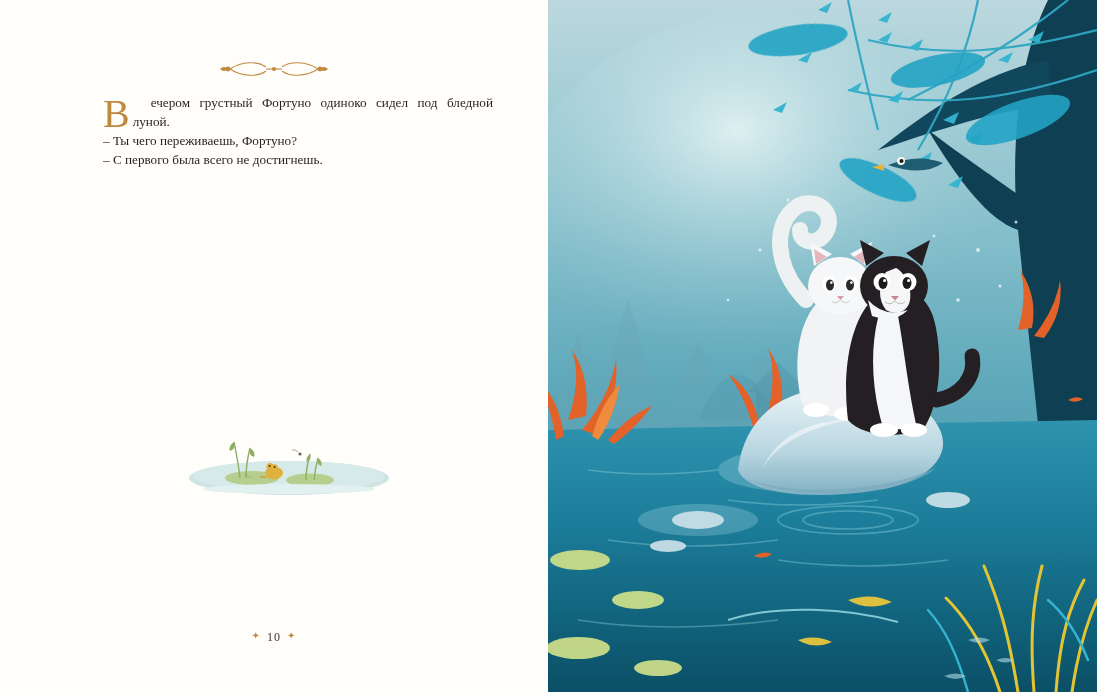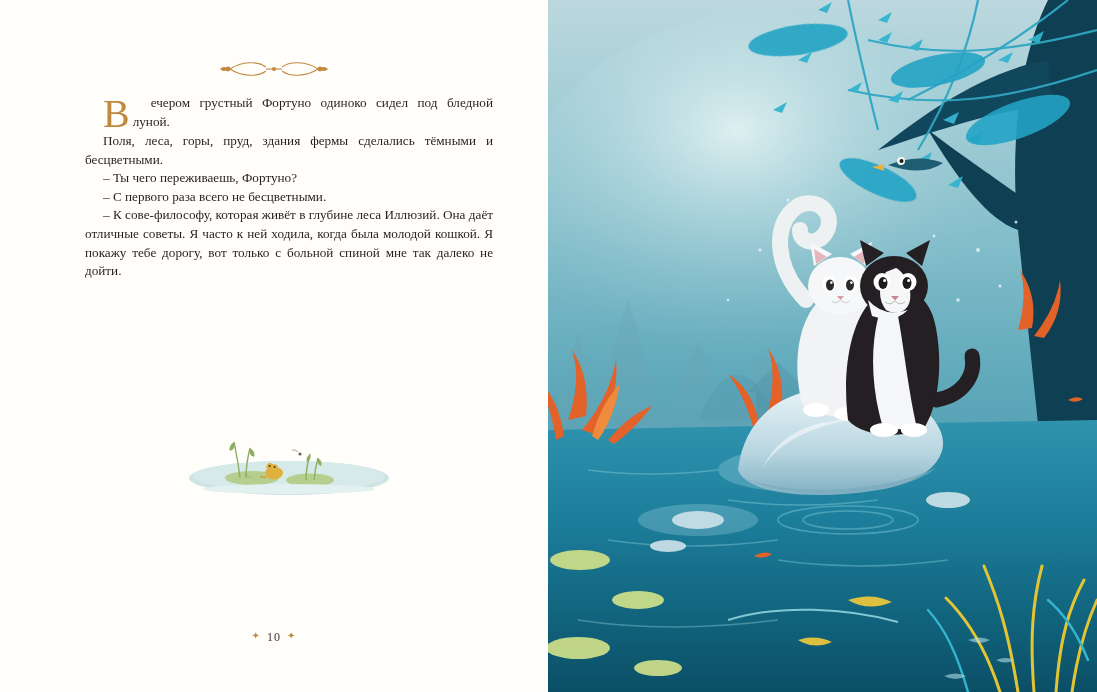--- a/index.html
+++ b/index.html
@@ -123,24 +123,22 @@
       </g>
       <circle cx="60" cy="11" r="2.1" fill="#c08a3e"></circle>
       <circle cx="14" cy="11" r="2.4" fill="#c08a3e"></circle>
       <circle cx="106" cy="11" r="2.4" fill="#c08a3e"></circle>
       <path d="M6 11 q4 -4 8 0 q-4 4 -8 0z" fill="#c08a3e"></path>
       <path d="M114 11 q-4 -4 -8 0 q4 4 8 0z" fill="#c08a3e"></path>
     </svg>
 
     <div class="text-block">
       <p class="first-para"><span class="dropcap">В</span><span>ечером грустный Фортуно одиноко сидел под бледной луной.</span></p>
-      <p>Поля, леса, горы, пруд, здания фермы сделались тёмными и бесцветными.</p>
       <p class="dialogue">– Ты чего переживаешь, Фортуно?</p>
-      <p class="dialogue">– С первого раза всего не бесцветными.</p>
-      <p class="dialogue">– К сове-философу, которая живёт в глубине леса Иллюзий. Она даёт отличные советы. Я часто к ней ходила, когда была молодой кошкой. Я покажу тебе дорогу, вот только с больной спиной мне так далеко не дойти.</p>
+      <p class="dialogue">– С первого была всего не достигнешь.</p>
     </div>
 
     <svg class="vignette" viewBox="0 0 215 90">
       <ellipse cx="107" cy="58" rx="100" ry="17" fill="#cfe3e4"></ellipse>
       <ellipse cx="107" cy="56" rx="96" ry="15" fill="#d7eaea"></ellipse>
 
       <ellipse cx="70" cy="58" rx="27" ry="7" fill="#b7cf8e"></ellipse>
       <ellipse cx="128" cy="60" rx="24" ry="6.5" fill="#b7cf8e"></ellipse>
       <path d="M70 58 l-8 -4" stroke="#9ab873" stroke-width="1" fill="none"></path>
 

